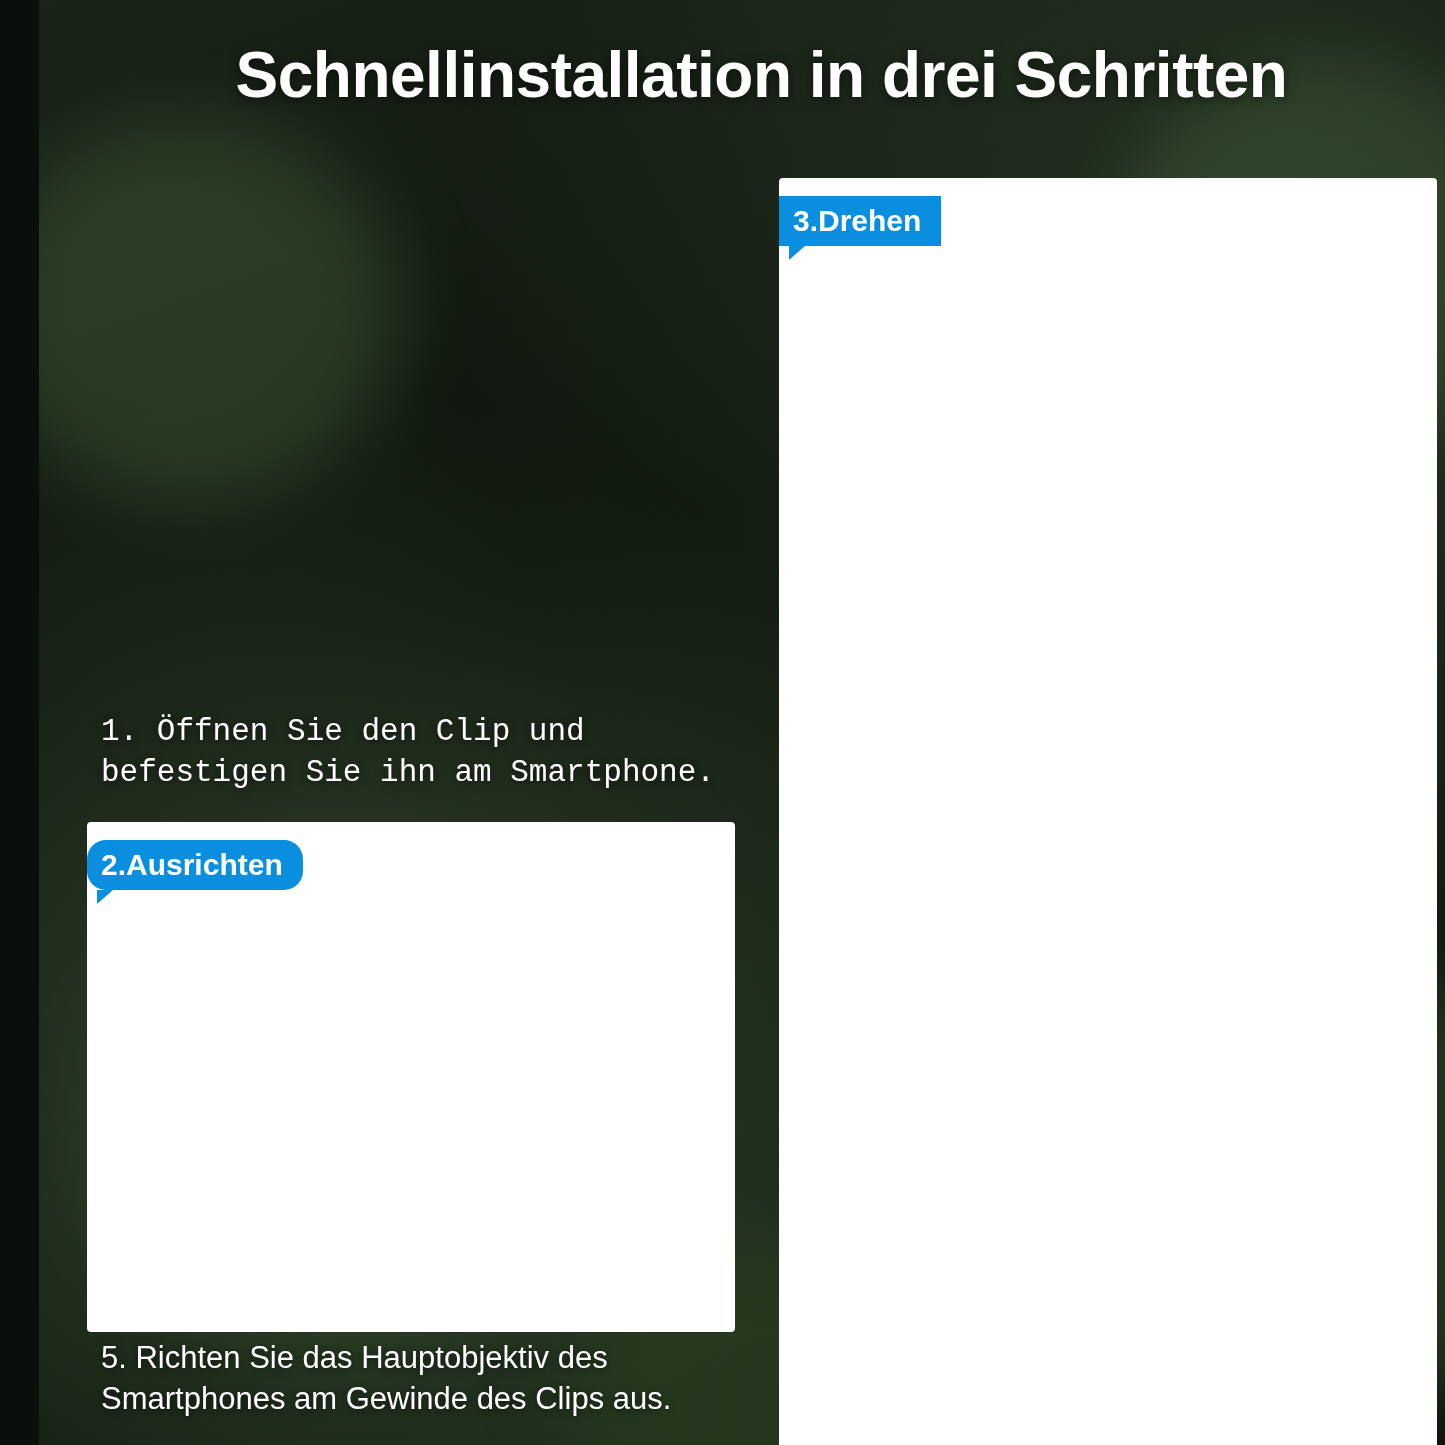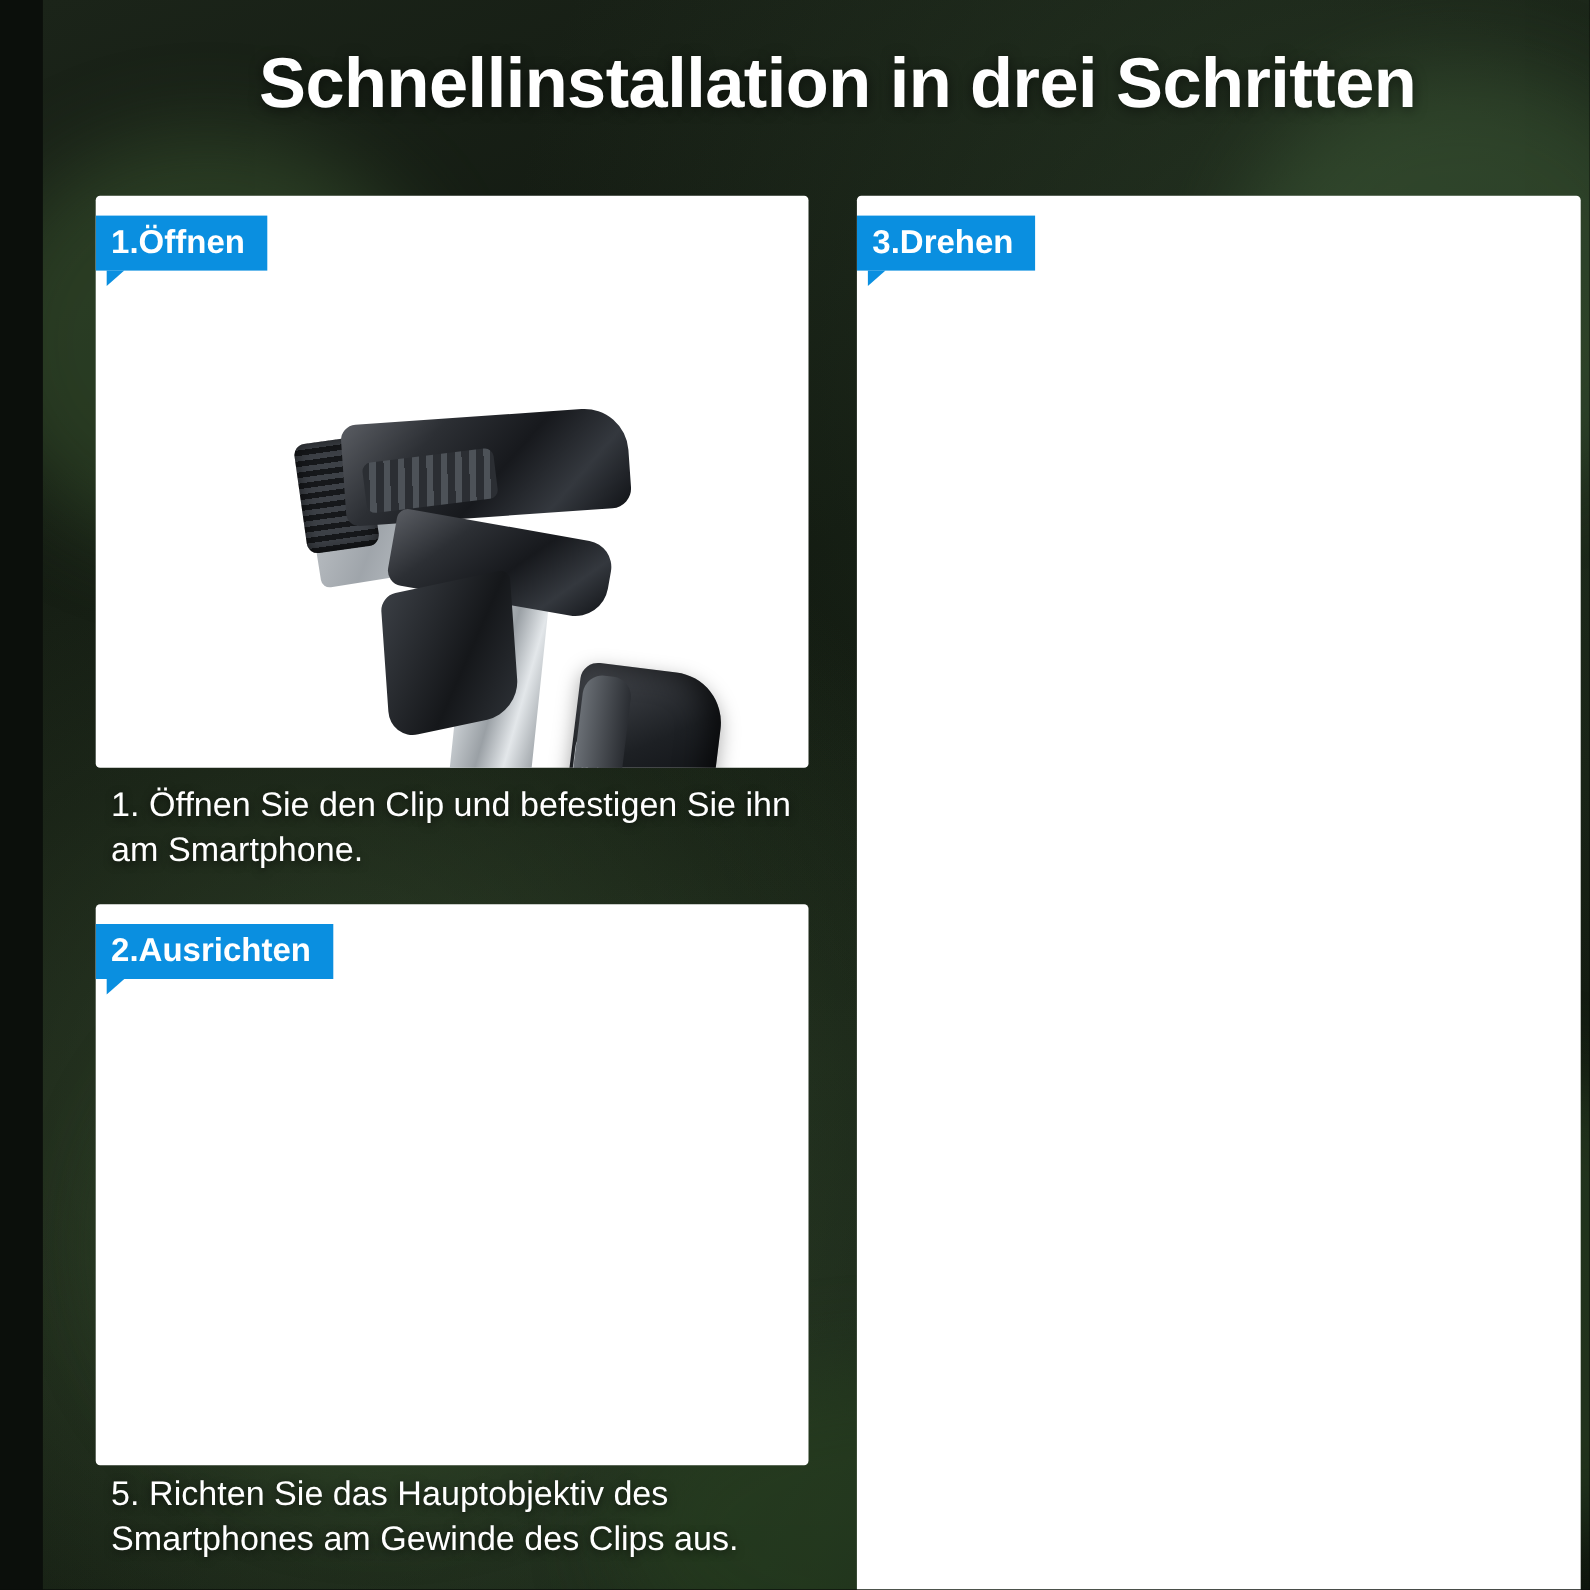--- a/index.html
+++ b/index.html
@@ -187,53 +187,37 @@
 <div class="poster">
 
   <div class="bg-blob" style="left:-60px;top:120px;width:420px;height:380px;background:#3d5a32;"></div>
   <div class="bg-blob" style="left:60px;top:900px;width:500px;height:460px;background:#2e4626;"></div>
   <div class="bg-blob" style="left:1080px;top:60px;width:420px;height:400px;background:#41603a;opacity:.45;"></div>
   <div class="bg-blob" style="left:1140px;top:980px;width:430px;height:420px;background:#35512c;opacity:.5;"></div>
   <div class="bg-blob" style="left:520px;top:1240px;width:520px;height:300px;background:#27401f;opacity:.55;"></div>
 
   <div class="title">Schnellinstallation in drei Schritten</div>
 
-  <div class="panel" style="left:48px;top:178px;width:648px;height:520px;">
-    <div class="panel-img">
-      <div class="p1-grey"></div>
-      <div class="p1-screw"></div>
-      <div class="p1-clamp-top blackbody"></div>
-      <div class="p1-thread"></div>
-      <div class="p1-phone metal"></div>
-      <div class="p1-clamp-bot blackbody"></div>
-      <div class="p1-arm"></div>
-      <div class="p1-lens lensbody">
-        <span class="lens-tag" style="left:26px;top:66px;transform:rotate(90deg);transform-origin:left top;">Macro 100mm</span>
-      </div>
-      <div class="p1-lens-ring"></div>
-    </div>
-    <div class="ribbon" style="left:0;top:18px;">1.Öffnen</div>
-  </div>
-  <div class="caption" style="left:62px;top:712px;width:640px;">1. Öffnen Sie den Clip und befestigen Sie ihn am Smartphone.</div>
+  <div class="caption" style="left:62px;top:712px;width:640px;font-family:Liberation Mono, monospace;">1. Öffnen Sie den Clip und befestigen Sie ihn am Smartphone.</div>
 
   <div class="panel" style="left:48px;top:822px;width:648px;height:510px;">
     <div class="panel-img">
       
       
       
       
       
       
       
       
       
 
       
     </div>
-    <div class="ribbon" style="left:0;top:18px;">2.Ausrichten</div>
+    <div class="ribbon" style="left:0;top:18px;border-radius:19px;">2.Ausrichten</div>
   </div>
   <div class="caption" style="left:62px;top:1338px;width:640px;">5. Richten Sie das Hauptobjektiv des Smartphones am Gewinde des Clips aus.</div>
 
   <div class="panel" style="left:740px;top:178px;width:658px;height:1380px;">
     <div class="panel-img">
       
       
       
       
       

